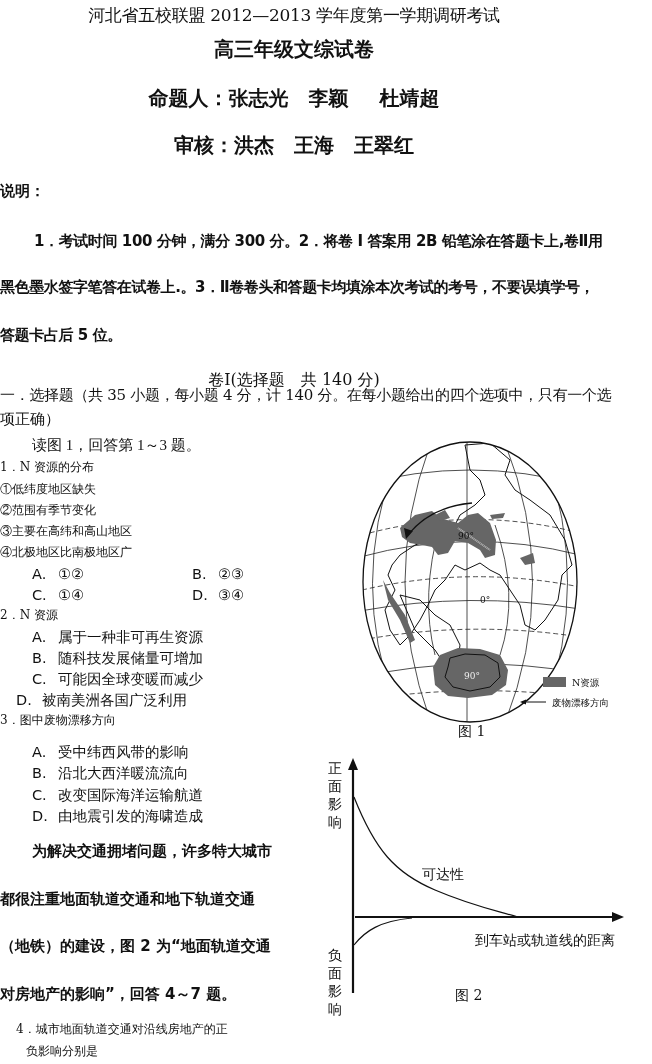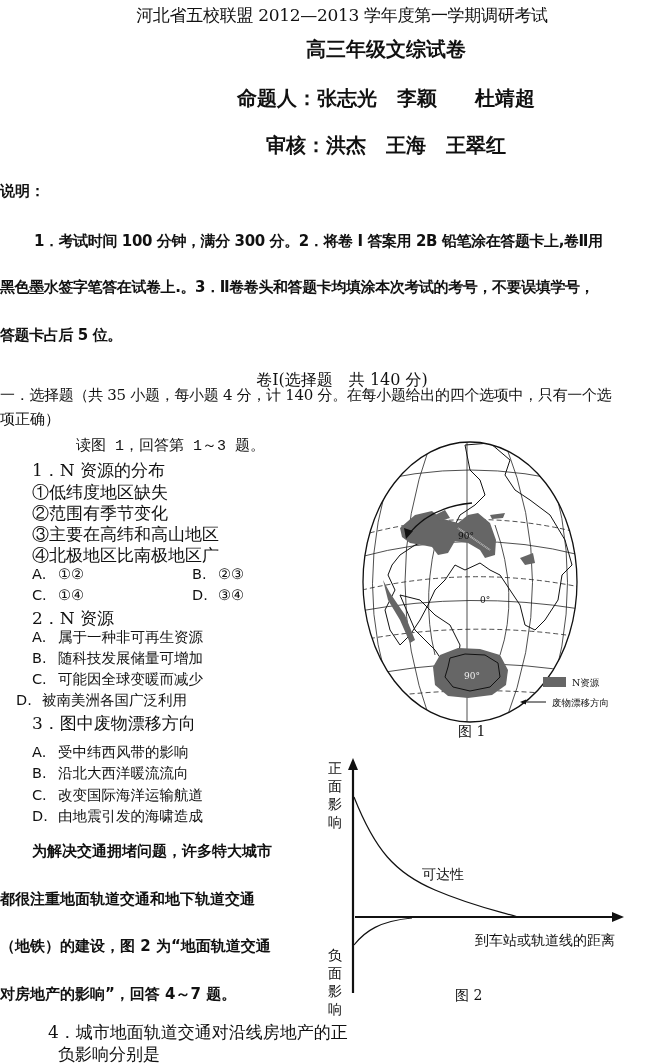--- a/index.html
+++ b/index.html
@@ -1,38 +1,38 @@
 <!DOCTYPE html>
 <html><head>
 <meta charset="utf-8">
 <style>
   html, body { margin:0; padding:0; background:#ffffff; }
   body { width:652px; height:1064px; position:relative; overflow:hidden; color:#111; font-family:"DejaVu Sans", sans-serif; }
   .abs { position:absolute; white-space:nowrap; }
   .serif { font-family:"DejaVu Serif", serif; }
-  .sans { font-family:Liberation Mono, monospace;padding-left:44px; }
-  .center { left:0; width:588px; text-align:center;margin-left:48px; }
+  .sans { font-family:Liberation Serif, serif; }
+  .center { left:0; width:588px; text-align:center; }
 
   #hdr-school { top:4px; font-size:17px; letter-spacing:-0.3px; }
   #hdr-title { top:36px; font-size:20px; font-weight:bold; }
   #hdr-authors { top:85px; font-size:20px; font-weight:bold; word-spacing:6px; }
   #hdr-review { top:132px; font-size:20px; font-weight:bold; word-spacing:6px; }
 
   #notes-label { left:0; top:182px; font-size:15px; font-weight:bold; }
   .note-line { font-size:15px; font-weight:bold; letter-spacing:-0.4px; }
   #note-1 { left:34px; top:232px; }
   #note-2 { left:0; top:278px; }
   #note-3 { left:0; top:326px; }
 
   #sec-title { top:370px; font-size:16px; }
   #sec-instr-1 { left:0; top:386px; font-size:15px; letter-spacing:-0.3px; }
   #sec-instr-2 { left:0; top:410px; font-size:15px; }
   #read-fig1 { left:32px; top:436px; font-size:15px; }
 
-  .q { font-size:17px;padding-left:32px; }
+  .q { font-size:12px; }
   .opt { font-size:14.5px; }
 
   #q1-stem { left:0; top:459px; }
   #q1-s1 { left:0; top:481px; }
   #q1-s2 { left:0; top:502px; }
   #q1-s3 { left:0; top:523px; }
   #q1-s4 { left:0; top:544px; }
   #q1-A { left:32px; top:566px; }
   #q1-B { left:192px; top:566px; }
   #q1-C { left:32px; top:587px; }

